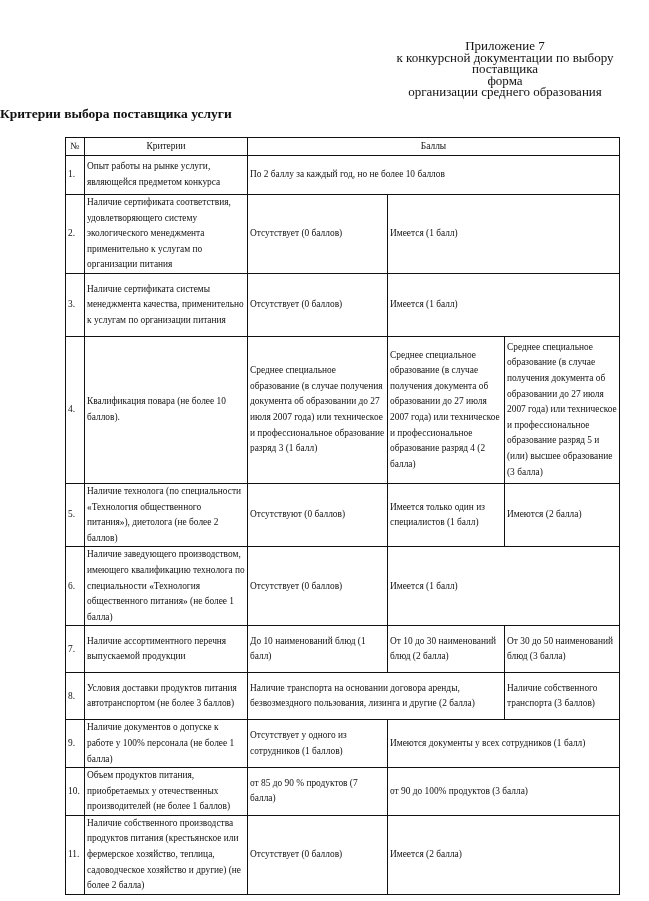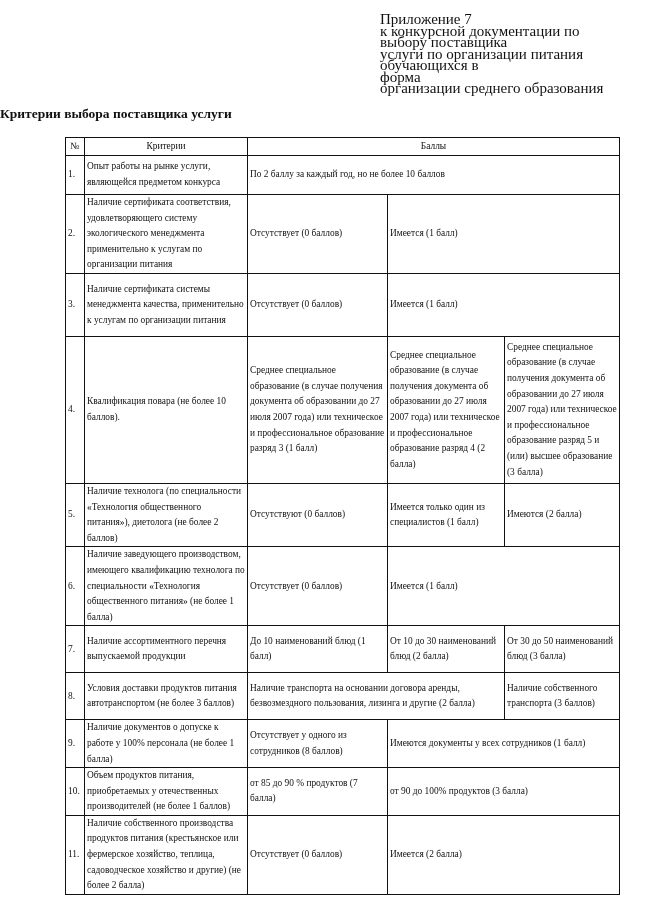--- a/index.html
+++ b/index.html
@@ -1,22 +1,22 @@
 <!DOCTYPE html>
 <html><head>
 <meta charset="utf-8">
 <style>
   html, body { margin: 0; padding: 0; }
   body {
     width: 649px; height: 901px; background: #ffffff; position: relative; overflow: hidden;
     font-family: "Liberation Serif", "DejaVu Serif", serif; color: #111;
   }
   .appendix {
-    position: absolute; left: 380px; top: 14px; width: 250px;
-    font-size: 15px; line-height: 11.5px;
+    position: absolute; left: 380px; top: 40px; width: 250px;
+    text-align: center; font-size: 13px; line-height: 11.5px;
   }
   .title {
     position: absolute; left: 0; width: 649px; top: 106px; text-align: left;
     font-weight: bold; font-size: 13.5px;
   }
   table.criteria {
     position: absolute; left: 65px; top: 137px; width: 554px;
     border-collapse: collapse; table-layout: fixed; font-size: 9.4px; line-height: 15.6px;
   }
   table.criteria td, table.criteria th {
@@ -27,21 +27,20 @@
   td.num { text-align: left; padding-left: 2px; }
   td.crit { text-align: left; }
   td.c { text-align: left; }
 </style>
 </head>
 <body>
 
 <div class="appendix">
   <div>Приложение 7</div>
   <div>к конкурсной  документации по выбору  поставщика</div>
-  <div>услуги по организации питания обучающихся в</div>
   <div>форма</div>
   <div>организации среднего образования</div>
 </div>
 
 <div class="title">Критерии выбора поставщика услуги</div>
 
 <table class="criteria">
   <colgroup>
     <col style="width:19px">
       <col style="width:163px">
@@ -110,21 +109,21 @@
   <tr style="height:47px">
     <td class="num">8.</td>
     <td class="crit">Условия доставки продуктов питания автотранспортом (не более 3 баллов)</td>
     <td class="c" colspan="2">Наличие транспорта на основании договора аренды, безвозмездного пользования, лизинга и другие (2 балла)</td>
     <td class="c">Наличие собственного транспорта (3 баллов)</td>
   </tr>
 
   <tr style="height:47px">
     <td class="num">9.</td>
     <td class="crit">Наличие документов о допуске к работе у 100% персонала (не более 1 балла)</td>
-    <td class="c">Отсутствует у одного из сотрудников (8 баллов)</td>
+    <td class="c">Отсутствует у одного из сотрудников (1 баллов)</td>
     <td class="c" colspan="2">Имеются документы у всех сотрудников (1 балл)</td>
   </tr>
 
   <tr style="height:47px">
     <td class="num">10.</td>
     <td class="crit">Объем продуктов питания, приобретаемых у отечественных производителей (не более 1 баллов)</td>
     <td class="c">от 85 до 90 % продуктов (7 балла)</td>
     <td class="c" colspan="2">от 90 до 100% продуктов (3 балла)</td>
   </tr>
 

